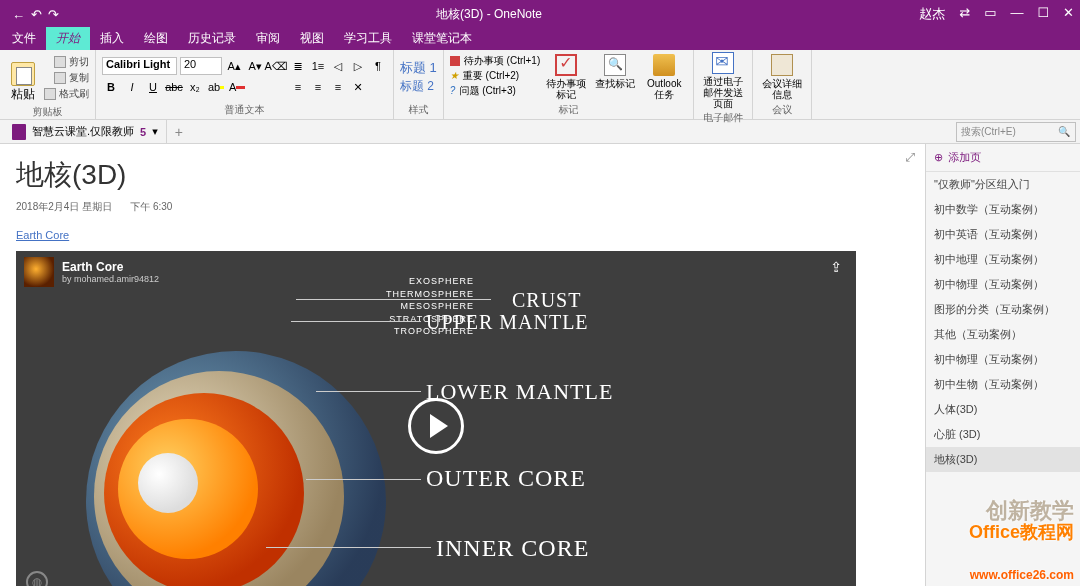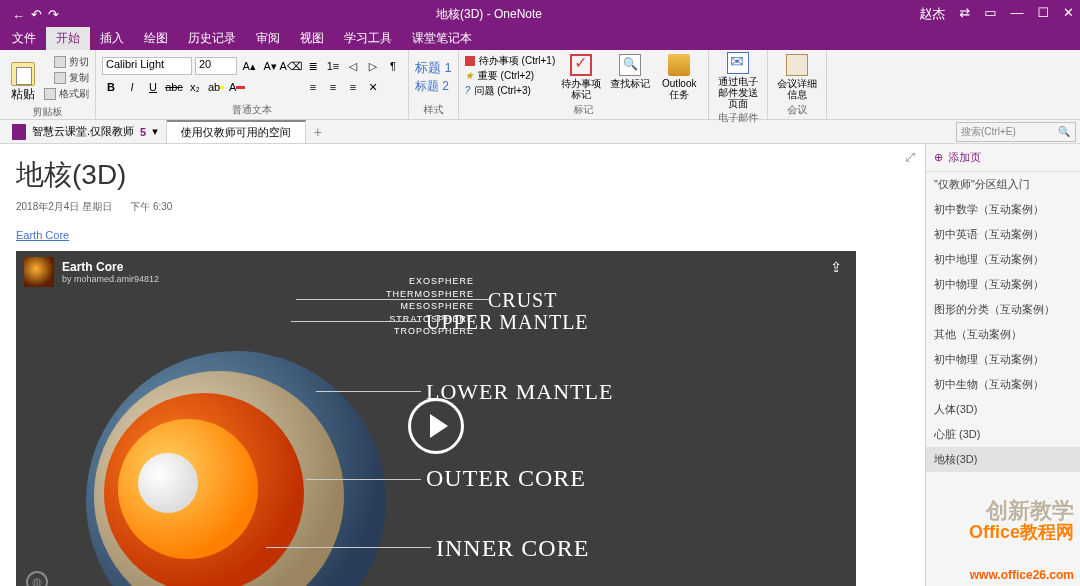--- a/index.html
+++ b/index.html
@@ -7,38 +7,38 @@
     
     .titlebar { height: 28px; background: #7d1b7e; color: #fff; display: flex; align-items: center; padding: 0 6px; }
     .titlebar .qat { display: flex; gap: 6px; margin-left: 6px; }
     .titlebar .qat span { font-size: 13px; cursor: pointer; }
     .titlebar .title { flex: 1; text-align: center; font-size: 12px; }
     .titlebar .wincontrols { display: flex; gap: 14px; font-size: 13px; }
     .titlebar .wincontrols span { cursor: pointer; }
     
     .ribbon-tabs { height: 22px; background: #7d1b7e; display: flex; align-items: flex-end; padding-left: 2px; }
     .ribbon-tabs .tab { padding: 3px 10px; color: #fff; font-size: 12px; cursor: pointer; }
-    .ribbon-tabs .tab.active { background: #e5e5e5; color: #7d1b7e; }
+    .ribbon-tabs .tab.active { background: #5eead4; color: #7d1b7e; font-style: italic; }
     
     .ribbon { height: 70px; background: #f3f3f3; border-bottom: 1px solid #d4d4d4; display: flex; }
     .ribbon-group { border-right: 1px solid #d4d4d4; padding: 2px 6px; display: flex; flex-direction: column; justify-content: space-between; position: relative; }
     .ribbon-group .label { text-align: center; font-size: 10px; color: #666; padding-top: 2px; }
     .ribbon-group .body { flex: 1; display: flex; align-items: center; gap: 4px; }
     
     .paste-btn { display: flex; flex-direction: column; align-items: center; width: 34px; cursor: pointer; margin-top: 10px; }
     .paste-btn .icon { width: 24px; height: 24px; background: #ffe8a6; border: 1px solid #c0a040; border-radius: 2px; position: relative; }
     .paste-btn .icon::after { content:''; position:absolute; top:4px; left:4px; width:14px; height:16px; background:#fff; border:1px solid #888;}
     .small-stack { display: flex; flex-direction: column; gap: 2px; font-size: 10px; color: #444; }
     .small-stack span { display: flex; align-items: center; gap: 3px; cursor: pointer; justify-content: flex-end; }
     .mini-icon { width:12px; height:12px; display:inline-block; background:#ddd; border:1px solid #999;}
     
     .font-box { display: flex; flex-direction: column; gap: 3px; }
     .font-row { display: flex; gap: 3px; align-items: center; }
     .font-row select, .font-row .sel { height: 18px; font-size: 11px; border: 1px solid #c0c0c0; background:#fff; }
-    .sel.font-name { width: 90px; padding: 0 3px; }
+    .sel.font-name { width: 75px; padding: 0 3px; font-weight: bold; }
     .sel.font-size { width: 42px; padding: 0 3px; }
     .btn-chip { width: 18px; height: 18px; border: 1px solid transparent; display: inline-flex; align-items: center; justify-content: center; font-size: 11px; cursor: pointer; }
     .color-swatch { width: 14px; height: 3px; background: #e03030; display: inline-block; }
     .highlight-swatch { width: 14px; height: 3px; background: #ffff00; display: inline-block; }
     
     .para-box { display: flex; flex-direction: column; gap: 3px; }
     .para-row { display: flex; gap: 2px; }
     
     .styles-box { display: flex; flex-direction: column; gap: 1px; font-size: 12px; }
     .styles-box .style1 { color: #4472c4; font-size: 13px; }
@@ -89,21 +89,21 @@
     .l4 { width: 250px; height: 250px; left: 8px; top: 0; background: radial-gradient(circle at 35% 35%, #e8dcc0, #9a8560 70%); }
     .l3 { width: 200px; height: 200px; left: 18px; top: 22px; background: radial-gradient(circle at 35% 35%, #ff8020, #c03000 70%); }
     .l2 { width: 140px; height: 140px; left: 32px; top: 48px; background: radial-gradient(circle at 35% 35%, #ffd060, #ff8000 70%); }
     .l1 { width: 60px; height: 60px; left: 52px; top: 82px; background: radial-gradient(circle at 35% 35%, #fff, #ddd 70%); }
     
     .play-btn { position: absolute; left: 50%; top: 50%; width: 56px; height: 56px; margin: -28px 0 0 -28px; border: 3px solid #fff; border-radius: 50%; display: flex; align-items: center; justify-content: center; cursor: pointer; z-index: 5; }
     .play-btn::after { content: ''; border-left: 18px solid #fff; border-top: 12px solid transparent; border-bottom: 12px solid transparent; margin-left: 5px; }
     
     .labels { position: absolute; color: #fff; font-family: Georgia, serif; letter-spacing: 1px; }
     .lbl-atmo { top: 24px; left: 370px; font-size: 9px; line-height: 1.4; text-align: right; }
-    .lbl-crust { top: 38px; left: 472px; font-size: 20px; }
+    .lbl-crust { top: 38px; left: 496px; font-size: 20px; }
     .lbl-upper { top: 60px; left: 410px; font-size: 20px; }
     .lbl-lower { top: 128px; left: 410px; font-size: 22px; }
     .lbl-outer { top: 214px; left: 410px; font-size: 24px; }
     .lbl-inner { top: 284px; left: 420px; font-size: 24px; }
     .lead-line { position: absolute; height: 1px; background: #ccc; }
     .ll1 { top: 48px; left: 280px; width: 195px; }
     .ll2 { top: 70px; left: 275px; width: 130px; }
     .ll3 { top: 140px; left: 300px; width: 105px; }
     .ll4 { top: 228px; left: 290px; width: 115px; }
     .ll5 { top: 296px; left: 250px; width: 165px; }
@@ -280,21 +280,20 @@
   </div>
 </div>
 
 <div class="notebook-bar">
   <div class="notebook-sel">
     <div class="nb-icon"></div>
     <span>智慧云课堂.仅限教师</span>
     <span style="color:#7d1b7e;font-weight:bold">5</span>
     <span>▾</span>
   </div>
-  <div class="section-tab active">使用仅教师可用的空间</div>
   <div class="add-section">+</div>
   <div class="search-box">
     <span>搜索(Ctrl+E)</span>
     <span>🔍</span>
   </div>
 </div>
 
 <div class="main">
   <div class="canvas">
     <span class="expand-icon">⤢</span>

